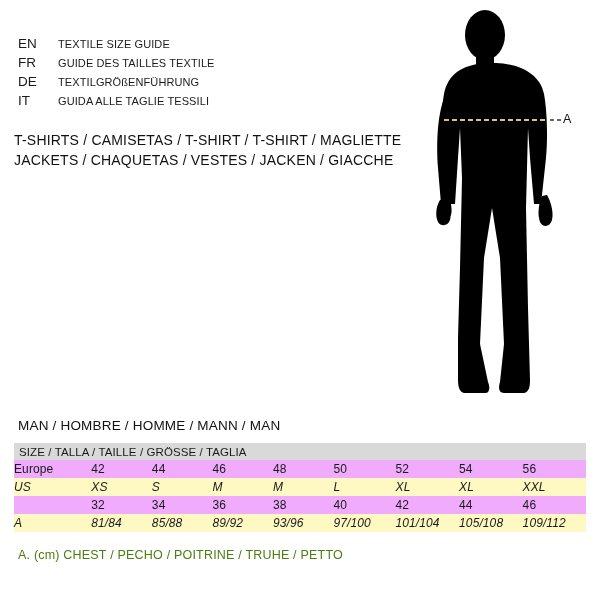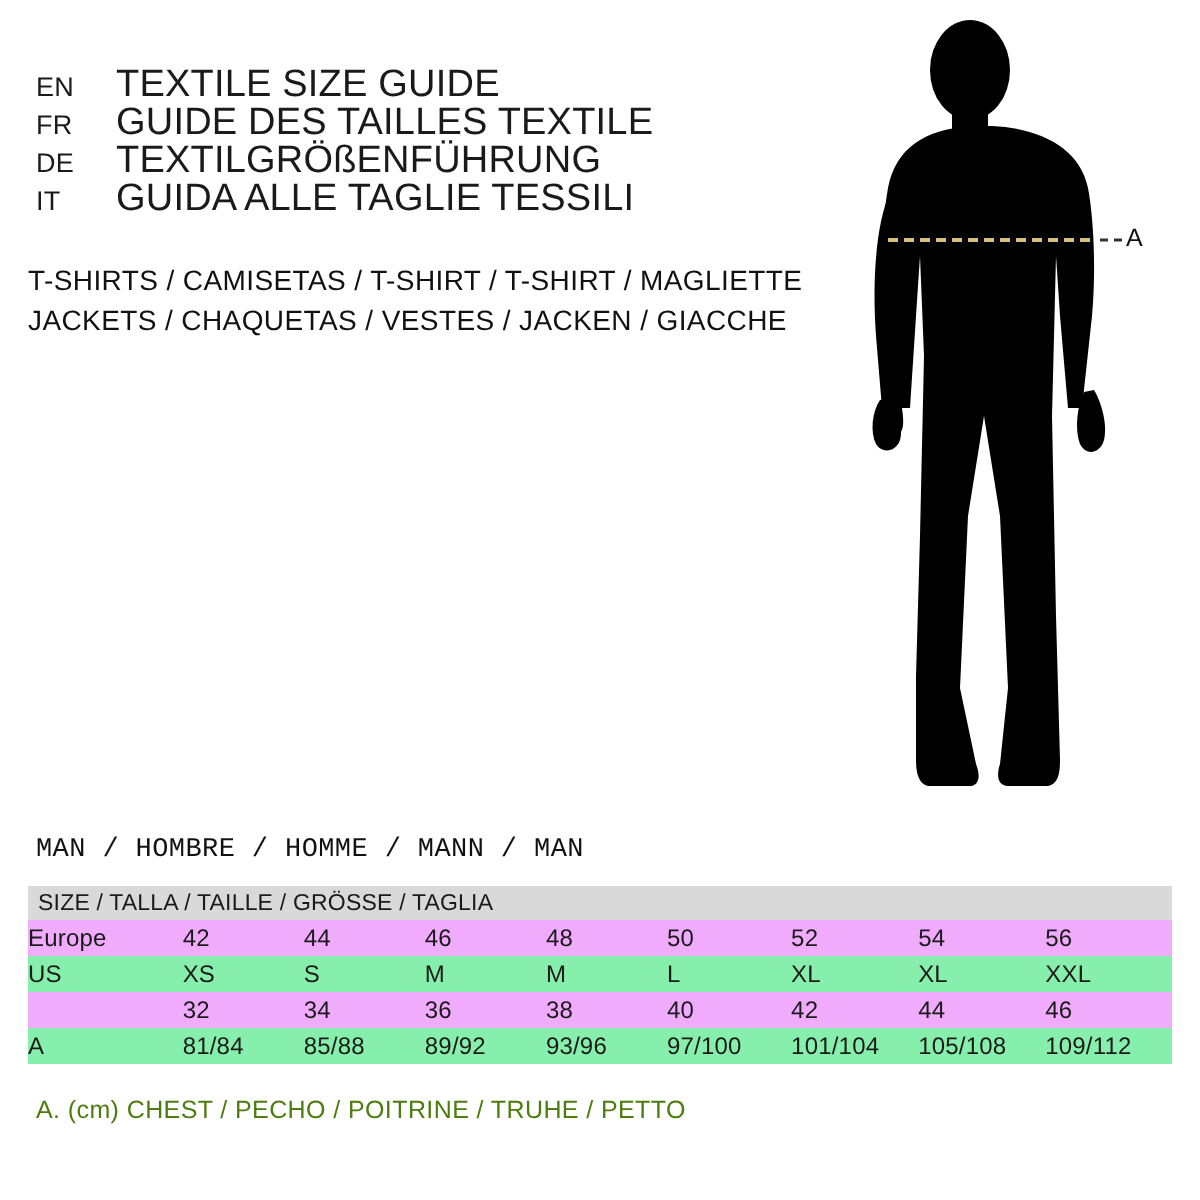--- a/index.html
+++ b/index.html
@@ -35,21 +35,21 @@
     letter-spacing: 0.1px;
   }
   .lang-code {
     width: 40px;
     flex: 0 0 40px;
     font-size: 13.5px;
     margin-top: 20px;
   }
   .lang-text {
     flex: 1 1 auto;
-    font-size: 19px;
+    font-size: 11px;
   }
 
   
   .cat-block {
     position: absolute;
     top: 111px;
     left: 14px;
     width: 400px;
     margin-top: 20px;
   }
@@ -81,21 +81,20 @@
   }
 
   
   .man-head {
     position: absolute;
     left: 18px;
     top: 418px;
     font-size: 13.5px;
     letter-spacing: 0.2px;
     color: #111;
-    font-family: Liberation Mono, monospace;
   }
 
   table.size-table {
     position: absolute;
     left: 14px;
     top: 443px;
     width: 572px;
     border-collapse: collapse;
     font-size: 12px;
   }
@@ -108,21 +107,22 @@
   tr.row-head td {
     background: #d9d9d9;
     font-size: 11.5px;
     padding-left: 5px;
     height: 17px;
   }
   tr.row-alt td {
     background: #f0abfc;
   }
   tr.row-plain td {
-    background: #86efac;
+    background: #fef9c3;
+    font-style: italic;
   }
   td.label-col {
     width: 88px;
     padding-left: 5px;
   }
   td.val {
     width: 69px;
     text-align: left;
   }
 

